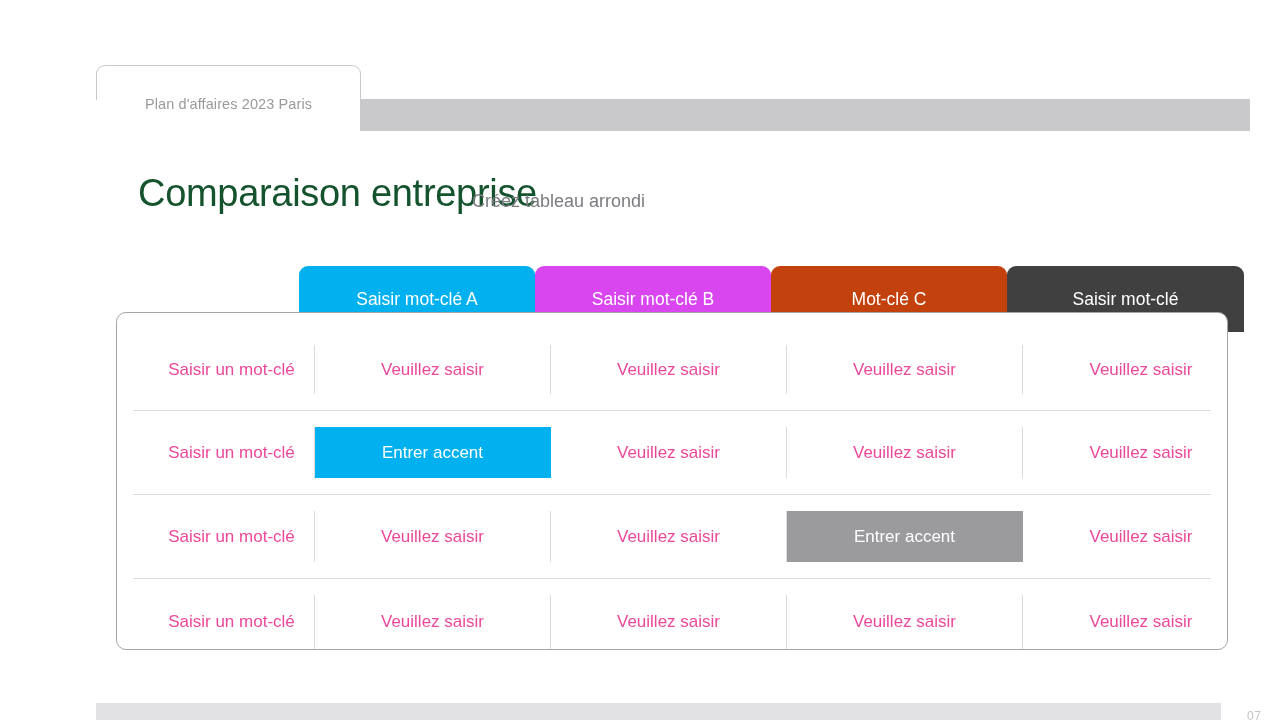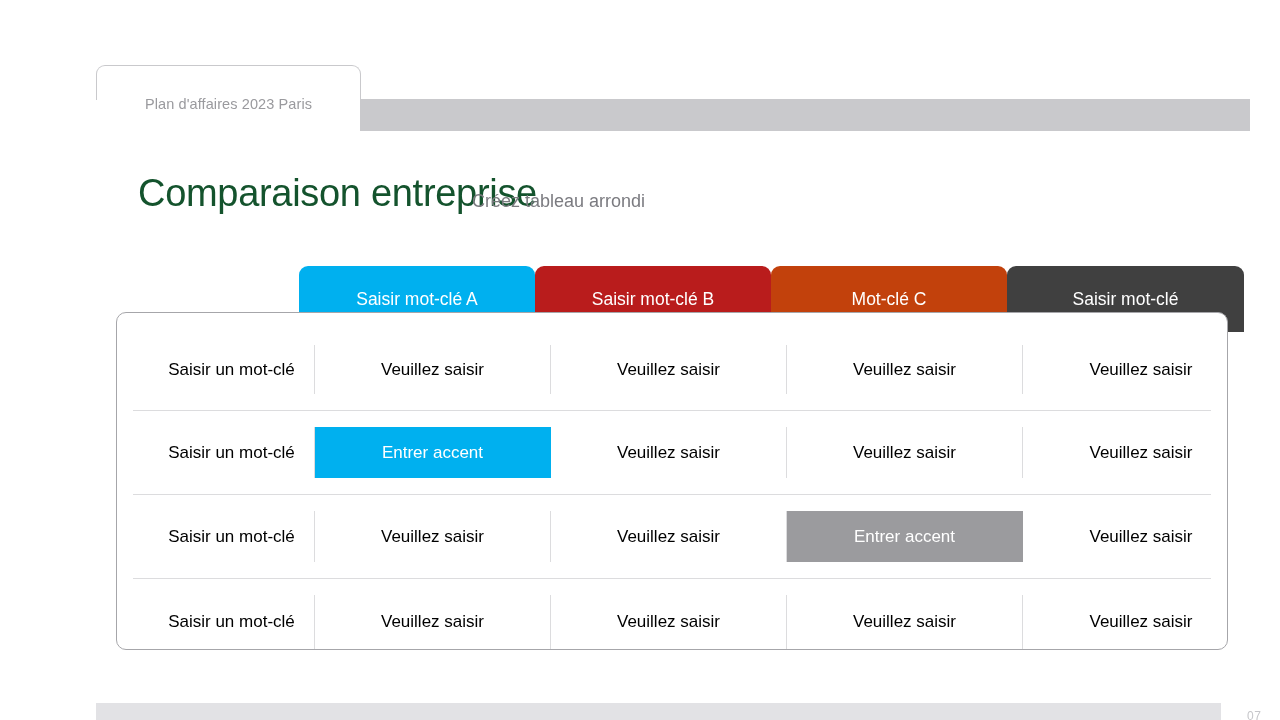--- a/index.html
+++ b/index.html
@@ -95,21 +95,21 @@
     display: flex;
     align-items: center;
     justify-content: center;
     color: #ffffff;
     font-size: 17.5px;
     border-top-left-radius: 9px;
     border-top-right-radius: 9px;
     white-space: nowrap;
   }
   .head-cell.c1 { width: 236px; background: #00b0ef; }
-  .head-cell.c2 { width: 236px; background: #b91c1c; }
+  .head-cell.c2 { width: 236px; background: #d946ef; }
   .head-cell.c3 { width: 236px; background: #c2410c; }
   .head-cell.c4 { width: 237px; background: #404040; }
 
   .body-box {
     position: absolute;
     left: 0;
     top: 62px;
     width: 1112px;
     height: 338px;
     border: 1px solid #a6a6aa;
@@ -124,21 +124,21 @@
   }
   .body-row:last-child { border-bottom: none; height: 86px; }
   .body-row:first-child { height: 82px; }
 
   .cell {
     flex: none;
     display: flex;
     align-items: center;
     justify-content: center;
     font-size: 17px;
-    color: #000000;
+    color: #ec4899;
     border-right: 1px solid #dcdcde;
     white-space: nowrap;
   }
   .cell.k0 { width: 166px; justify-content: center; }
   .cell.k1 { width: 236px; }
   .cell.k2 { width: 236px; }
   .cell.k3 { width: 236px; }
   .cell.k4 { width: 236px; border-right: none; }
 
   .cell.accent-blue {

